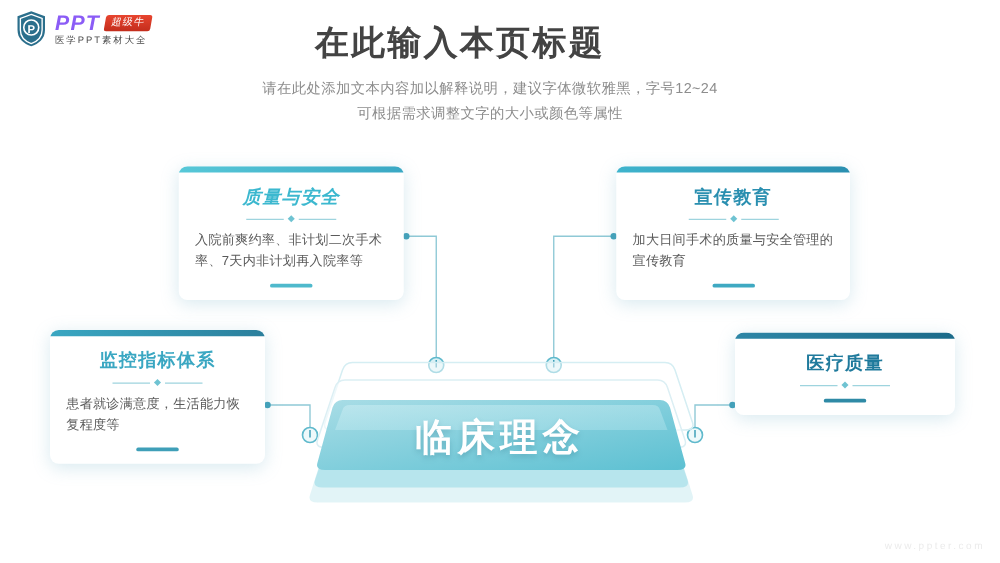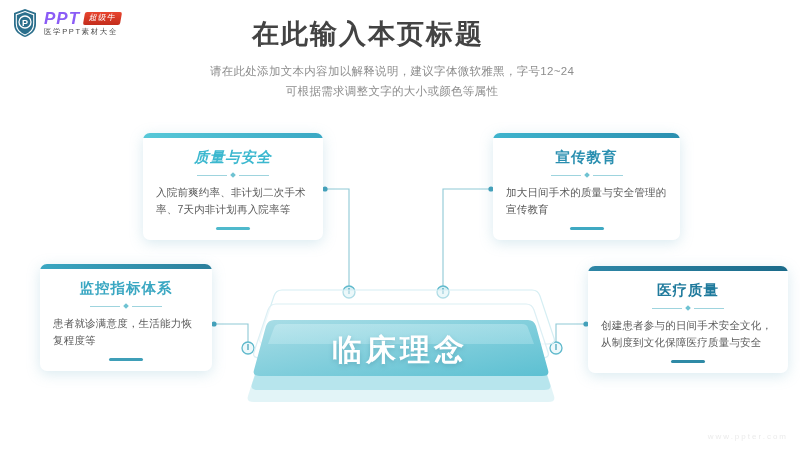--- a/index.html
+++ b/index.html
@@ -72,21 +72,21 @@
   .card-body {
     font-size:10.5px; color:#5a5a5a; line-height:1.62; letter-spacing:.2px;
   }
   .card-foot { display:flex; justify-content:center; margin-top:9px; }
   .card-foot span { display:block; width:34px; height:3px; border-radius:2px; }
 
   
   #card-quality  { left:143px; top:133px; width:180px; }
   #card-promo    { left:493px; top:133px; width:187px; }
   #card-monitor  { left:40px;  top:264px; width:172px; }
-  #card-medical  { left:588px; top:266px; width:200px; }
+  #card-medical  { left:588px; top:266px; width:176px; }
 
   
   #watermark {
     position:absolute; right:12px; bottom:9px;
     font-size:8px; color:#ebebeb; letter-spacing:2px;
   }
 </style>
 </head>
 <body>
 
@@ -218,20 +218,19 @@
 
 <div class="card" id="card-medical">
   <div class="card-bar" style="background:linear-gradient(90deg,#2e86a6,#1b6b8a);"></div>
   <div class="card-inner">
     <div class="card-title" style="color:#1f7a9c;">医疗质量</div>
     <div class="divider">
       <span class="dline"></span>
       <span class="ddot"></span>
       <span class="dline"></span>
     </div>
-    <div class="card-body">创建患者参与的日间手术安全文化，从制度到文化保障医疗质量与安全</div>
     <div class="card-foot">
       <span style="background:#2f8aa6;"></span>
     </div>
   </div>
 </div>
 
 <div id="watermark">www.ppter.com</div>
 
 </body></html>

